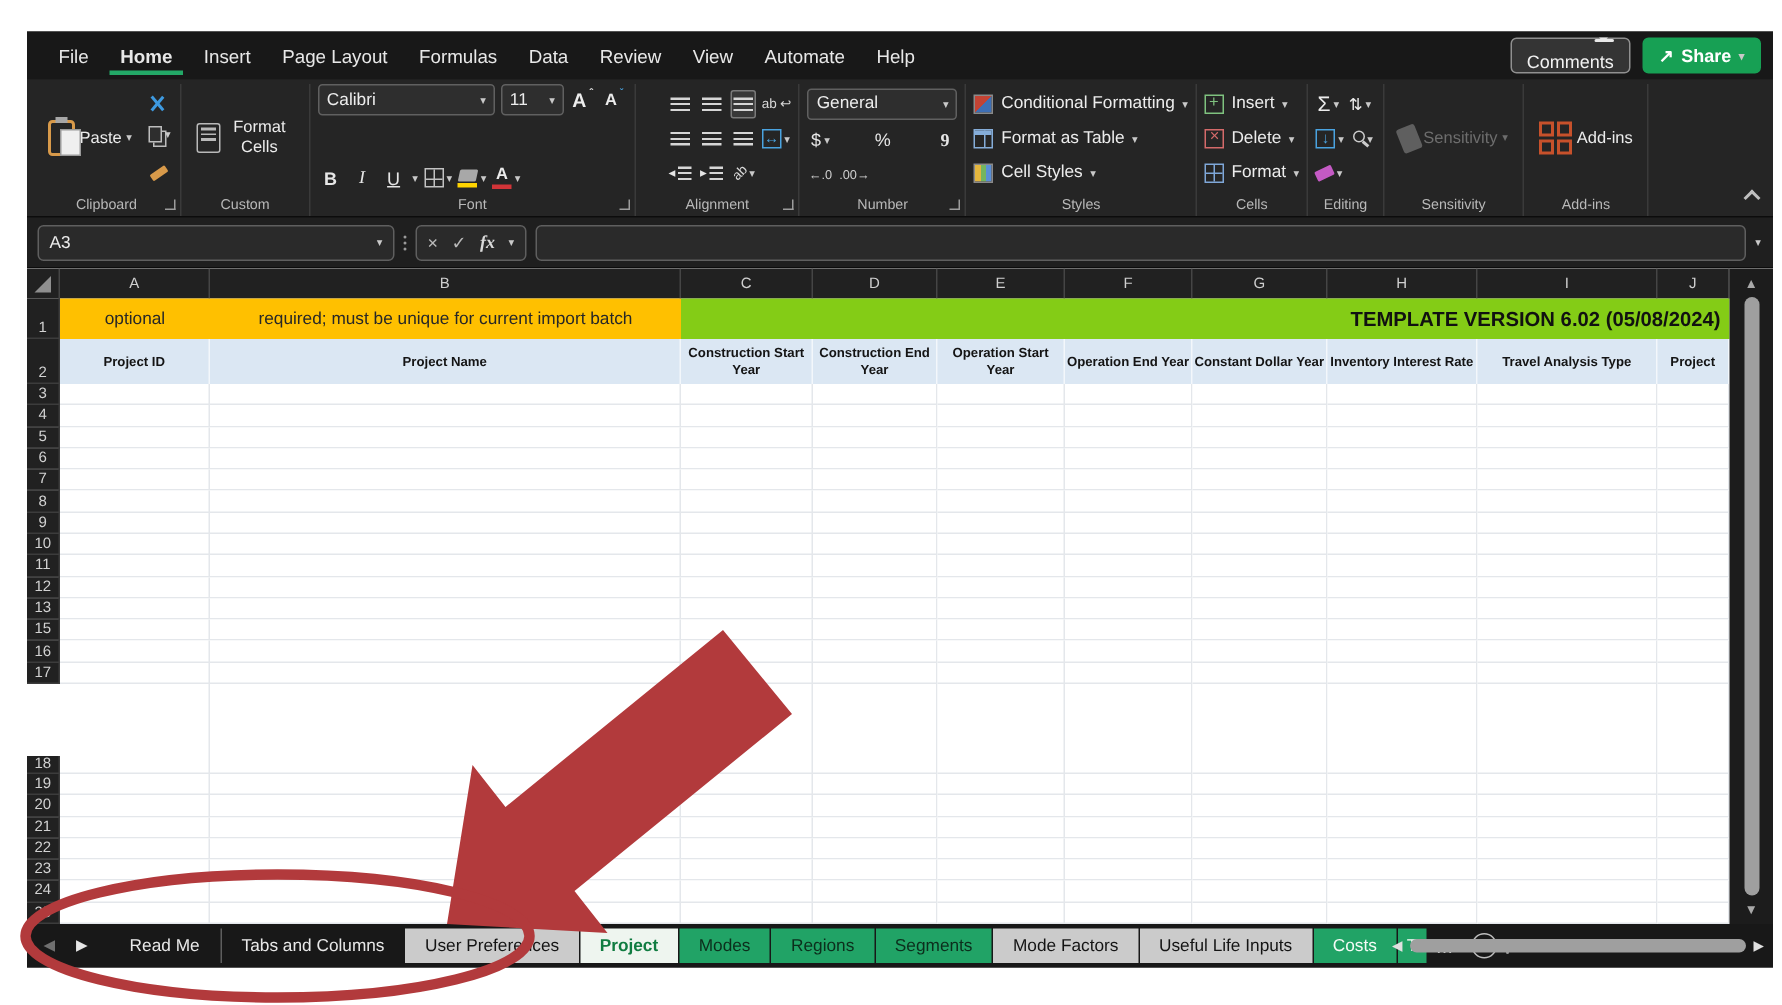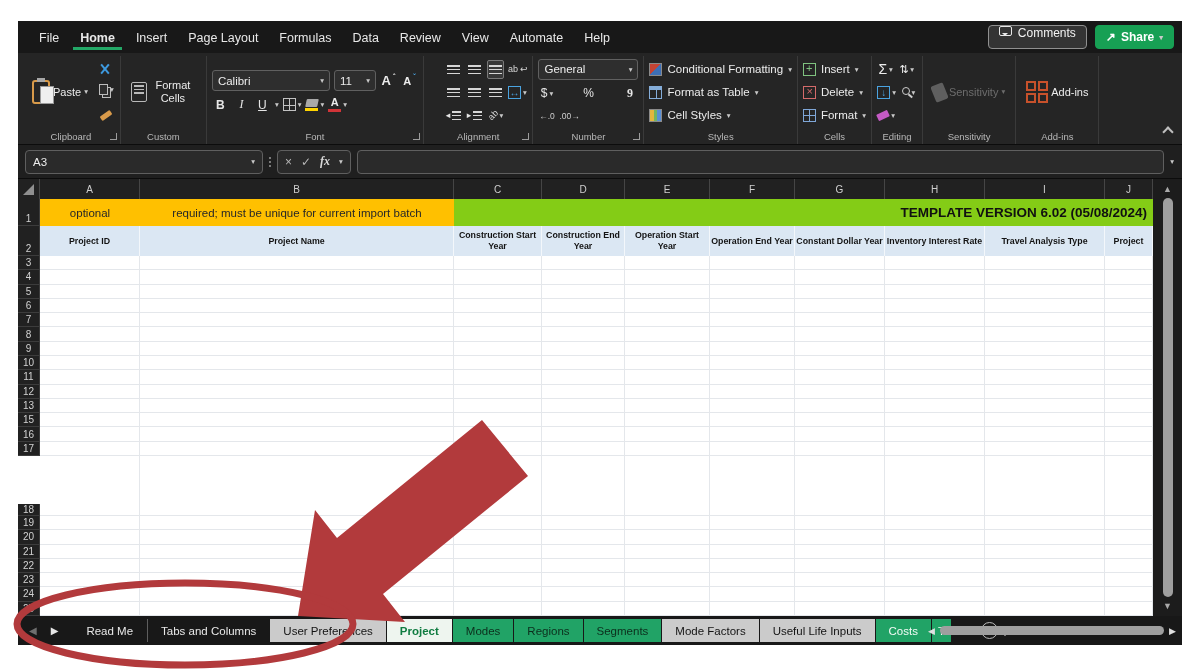--- a/index.html
+++ b/index.html
@@ -5,22 +5,22 @@
   * { margin:0; padding:0; box-sizing:border-box; }
   body { width:1188px; height:670px; font-family:"Liberation Sans","DejaVu Sans",sans-serif; }
   .stage { position:relative; width:1188px; height:670px; background:#ffffff; overflow:hidden; }
   .window { position:absolute; left:18px; top:21px; width:1164px; height:624px; background:#202020; }
 
   
   .menubar { height:32px; background:#181818; display:flex; align-items:center; padding:0 8px 0 14px;gap:24px; }
   .menu-tab { color:#e8e8e8; font-size:12.5px; padding:7px 7px 5px; margin-right:7px; cursor:default; }
   .menu-tab.active { font-weight:bold; border-bottom:3px solid #23a867; padding-bottom:2px; }
   .menu-right { margin-left:auto; display:flex; align-items:center; gap:8px; }
-  .comments-btn { display:flex; align-items:flex-start; gap:6px; background:#343434; border:1px solid #909090;
-    border-radius:4px; color:#f2f2f2; font-size:12px; height:24px; padding:0 10px; }
+  .comments-btn { display:flex; align-items:flex-end; gap:6px; background:#343434; border:1px solid #909090;
+    border-radius:4px; color:#f2f2f2; font-size:12px; height:24px; padding:0 10px;flex-direction:column; }
   .share-btn { display:flex; align-items:center; gap:5px; background:#17a054; border:1px solid #17a054;
     border-radius:4px; color:#ffffff; font-size:12px; font-weight:bold; height:24px; padding:0 10px; }
   .ic-comment { width:13px; height:10px; border:1.5px solid #e8e8e8; border-radius:2px; position:relative; display:inline-block; }
   .ic-comment::after { content:""; position:absolute; left:2px; bottom:-4px; border:3px solid transparent; border-top-color:#e8e8e8; }
   .ic-share { font-size:12px; font-weight:bold; }
 
   
   .ribbon { height:92px; background:#252525; display:flex; padding:3px 2px 0 4px; border-bottom:1px solid #0c0c0c; position:relative; }
   .rgroup { display:flex; flex-direction:column; border-right:1px solid #3a3a3a; padding:0 5px; position:relative; }
   .rg-body { flex:1; display:flex; align-items:center; gap:5px; }
@@ -203,21 +203,21 @@
                 <i></i>
                 <i></i>
               </span>
             <span style="width:46px;">Format Cells</span>
           </div>
         </div>
         <div class="rg-label">Custom</div>
       </div>
 
       <div class="rgroup">
-        <div class="stack" style="flex:1;">
+        <div class="stack" style="flex:1;justify-content:space-between;">
           <div class="hrow">
             <div class="combo" style="width:118px;">
               <span>Calibri</span>
                 <span class="chev">▾</span>
             </div>
             <div class="combo" style="width:42px;">
               <span>11</span>
                 <span class="chev">▾</span>
             </div>
             <span class="sbtn fsz">

